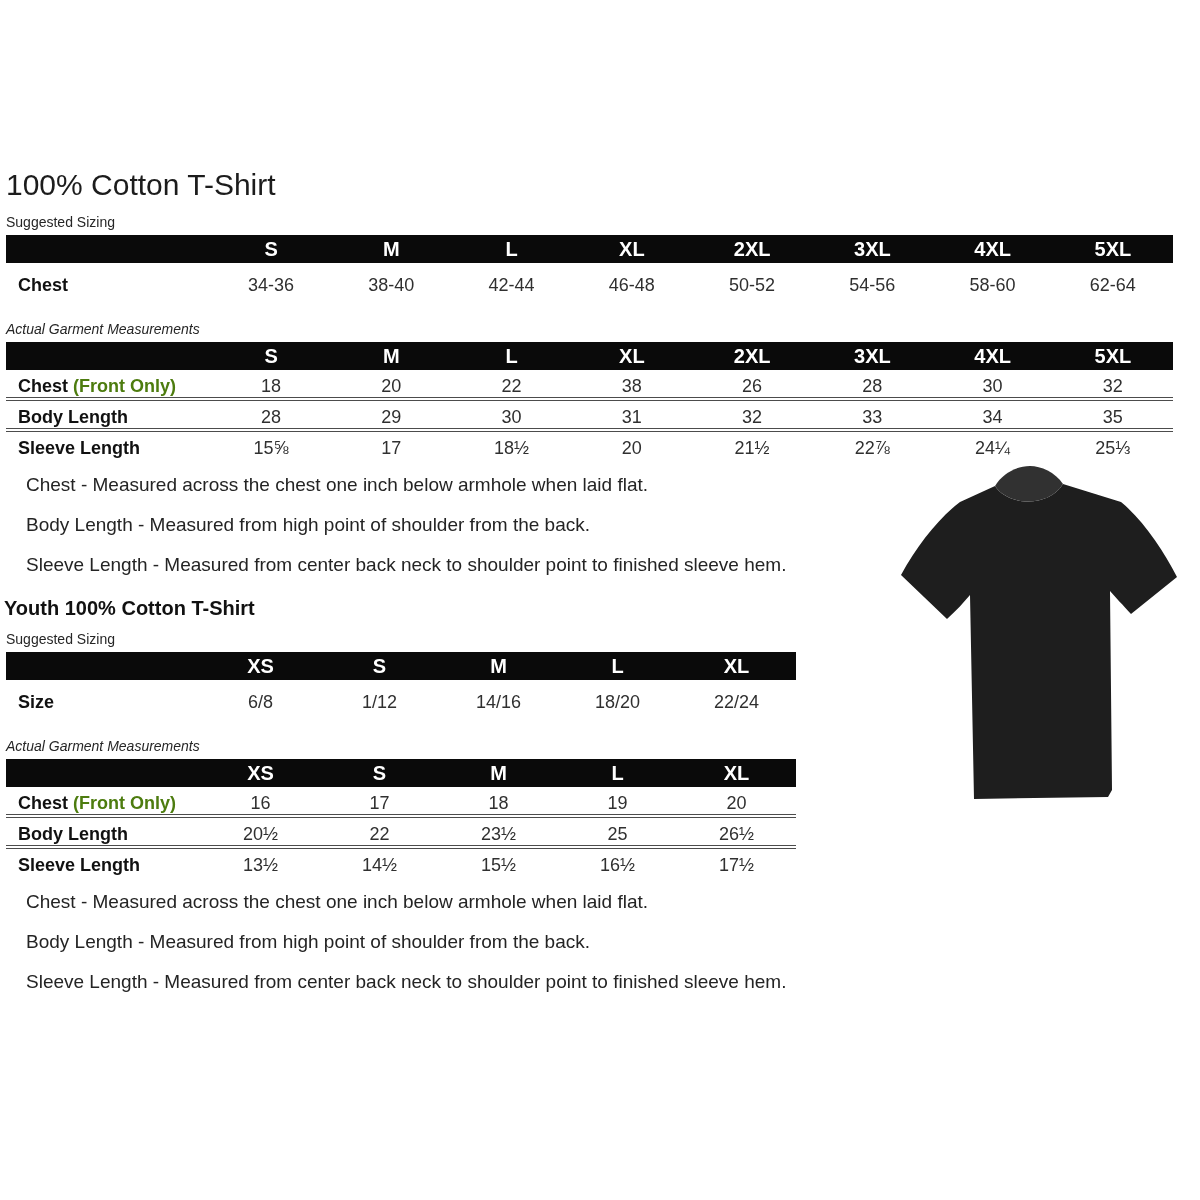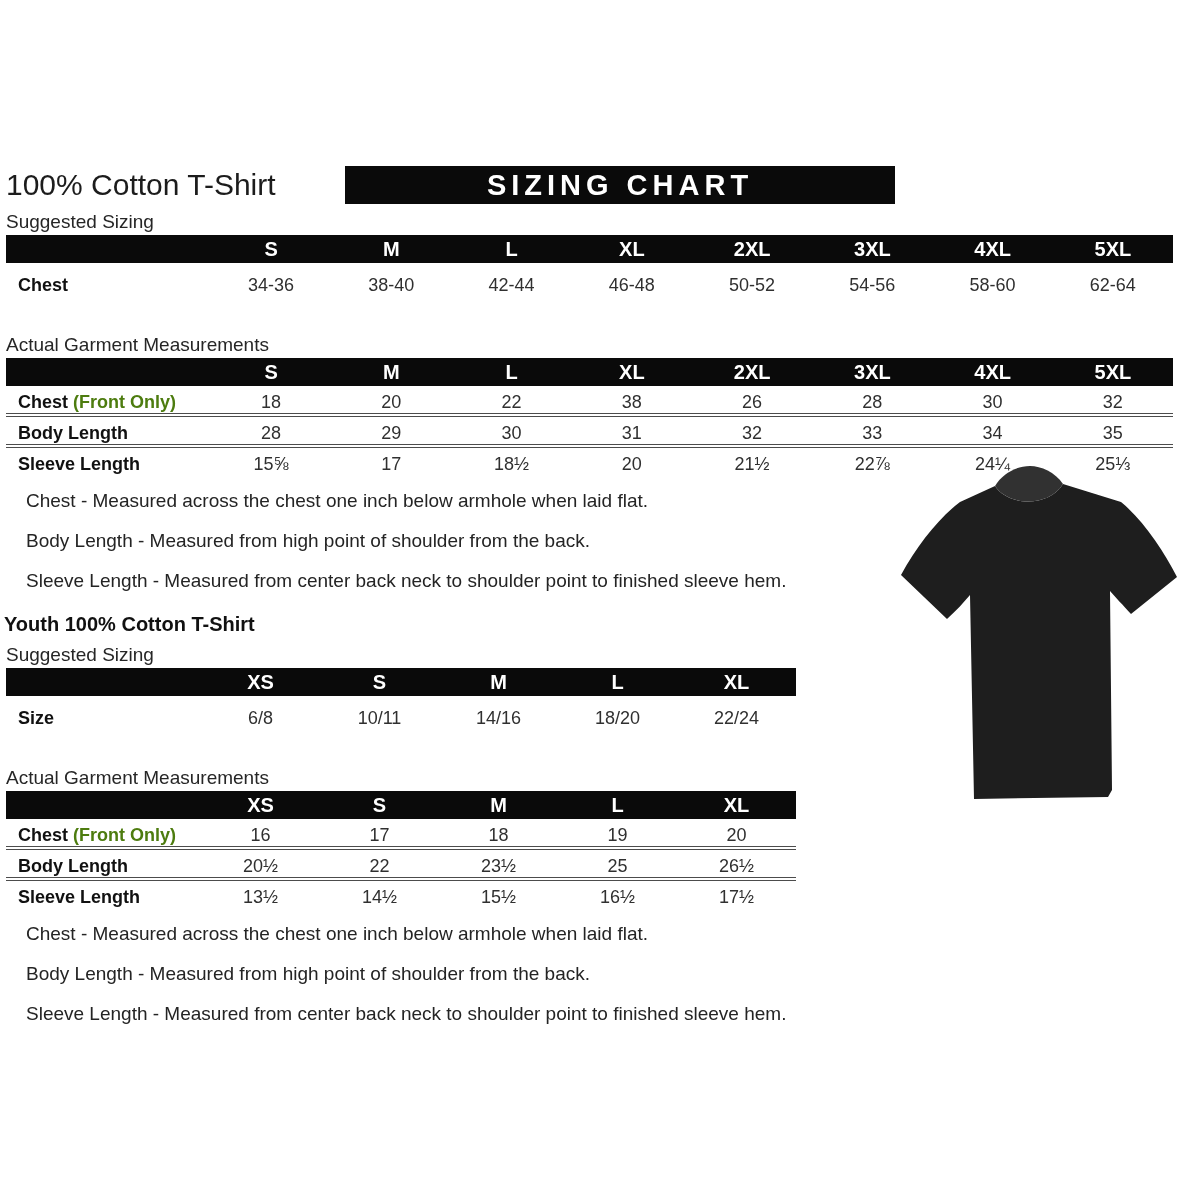--- a/index.html
+++ b/index.html
@@ -9,21 +9,21 @@
     color:#2b2b2b;overflow:hidden;position:relative;
   }
   .page{position:relative;width:1084px;height:1200px;padding:166px 0 0 6px;box-sizing:border-box;}
 
   
   .header-row{display:flex;align-items:flex-start;height:42px;}
   .main-title{font-size:30px;font-weight:400;color:#1c1c1c;line-height:38px;margin:0;width:339px;letter-spacing:0;}
   .banner{width:550px;height:38px;background:#0a0a0a;color:#fff;font-weight:700;font-size:29px;
           letter-spacing:5px;text-align:center;line-height:38px;}
 
-  .section-label{font-size:19px;color:#262626;height:24px;line-height:24px;margin-top:2px;}
+  .section-label{font-size:14px;color:#262626;height:24px;line-height:24px;margin-top:2px;}
 
   
   .tbl{margin-top:1px;}
   .w-adult{width:1167px;}
   .w-youth{width:790px;}
   .t-head{display:flex;align-items:center;background:#0a0a0a;height:28px;}
   .t-head .t-cell{color:#ffffff;font-weight:700;font-size:20px;}
   .t-row{display:flex;align-items:flex-end;}
   .tbl-suggested .t-row{height:33px;}
   .tbl-actual .t-row{height:27px;}
@@ -33,34 +33,33 @@
   .w-youth .t-label{width:195px;margin-top:40px;}
   .t-label .lb{font-weight:700;}
   .t-label .sfx{font-weight:700;color:#4d7c0f;}
   .t-cell{flex:1 1 0;text-align:center;font-size:18px;color:#303030;}
 
   
   .notes{margin-top:5px;}
   .notes p{margin:12px;padding-left:8px;font-size:19px;line-height:28px;color:#242424;}
 
   .youth-title{font-size:20px;font-weight:700;color:#111;margin:7px 0 0 -2px;height:34px;line-height:34px;}
-  .mt-gap{margin-top:37px;}
+  .mt-gap{margin-top:21px;font-style:italic;}
   .notes-bottom{margin-top:9px;}
 
   
   .tshirt-wrap{position:absolute;left:883px;top:460px;width:312px;height:352px;}
 </style>
 </head>
 <body>
 
 <div class="page">
 
   <div class="header-row">
     <h1 class="main-title">100% Cotton T-Shirt</h1>
-    <div class="banner">SIZING CHART</div>
   </div>
 
   <div class="section-label">Suggested Sizing</div>
   <div class="tbl tbl-suggested w-adult">
       <div class="t-head">
         <div class="t-label"></div>
         <div class="t-cell">S</div>
         <div class="t-cell">M</div>
         <div class="t-cell">L</div>
         <div class="t-cell">XL</div>
@@ -144,21 +143,21 @@
         <div class="t-label"></div>
         <div class="t-cell">XS</div>
         <div class="t-cell">S</div>
         <div class="t-cell">M</div>
         <div class="t-cell">L</div>
         <div class="t-cell">XL</div>
       </div>
       <div class="t-row">
         <div class="t-label"><span class="lb">Size</span></div>
         <div class="t-cell">6/8</div>
-        <div class="t-cell">10/11</div>
+        <div class="t-cell">1/12</div>
         <div class="t-cell">14/16</div>
         <div class="t-cell">18/20</div>
         <div class="t-cell">22/24</div>
       </div>
     </div>
 
   <div class="section-label mt-gap">Actual Garment Measurements</div>
   <div class="tbl tbl-actual w-youth">
       <div class="t-head">
         <div class="t-label"></div>

